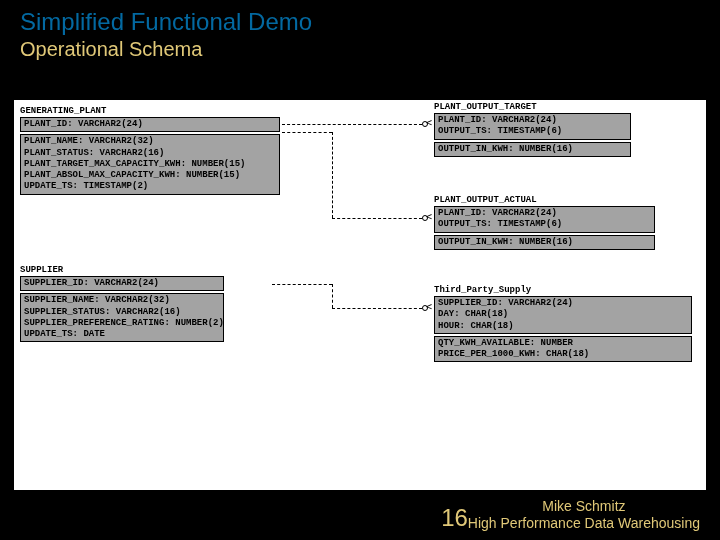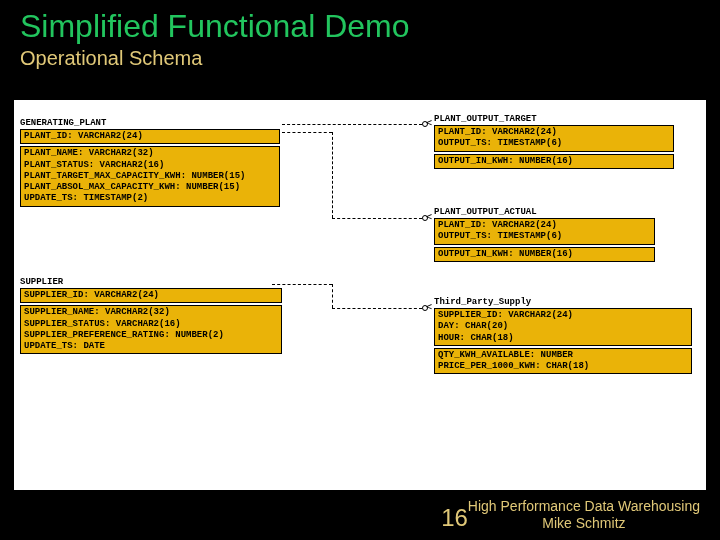--- a/index.html
+++ b/index.html
@@ -5,22 +5,22 @@
   * { box-sizing: border-box; margin: 0; padding: 0; }
   body {
     width: 720px;
     height: 540px;
     background: #000;
     font-family: Arial, Helvetica, sans-serif;
     position: relative;
     overflow: hidden;
   }
   .title {
-    color: #22c55e;
-    font-size: 32px;
+    color: #0369a1;
+    font-size: 24px;
     font-weight: normal;
     padding: 8px 28px 0 20px;
   }
   .subtitle {
     color: #e0c878;
     font-size: 20px;
     font-weight: normal;
     padding: 2px 20px 8px 20px;
   }
   .diagram {
@@ -34,25 +34,24 @@
   .entity {
     position: absolute;
     font-family: "Courier New", monospace;
     font-size: 9px;
     font-weight: bold;
     color: #000;
   }
   .entity-title {
     font-weight: bold;
     padding: 0 0 1px 0;
-    margin-top: 12px;
   }
   .box {
     border: 1px solid #000;
-    background: #eab308;
+    background: #a3a3a3;
     padding: 1px 3px;
     line-height: 1.25;
     margin-bottom: 2px;
     white-space: nowrap;
   }
   .dash {
     position: absolute;
     border-top: 1px dashed #000;
   }
   .dashv {
@@ -98,32 +97,32 @@
     <div class="box">PLANT_ID: VARCHAR2(24)</div>
     <div class="box">
       <div>PLANT_NAME: VARCHAR2(32)</div>
       <div>PLANT_STATUS: VARCHAR2(16)</div>
       <div>PLANT_TARGET_MAX_CAPACITY_KWH: NUMBER(15)</div>
       <div>PLANT_ABSOL_MAX_CAPACITY_KWH: NUMBER(15)</div>
       <div>UPDATE_TS: TIMESTAMP(2)</div>
     </div>
   </div>
 
-  <div class="entity" style="left:6px; top:165px; width:262px;">
+  <div class="entity" style="left:6px; top:165px; width:204px;">
     <div class="entity-title">SUPPLIER</div>
     <div class="box">SUPPLIER_ID: VARCHAR2(24)</div>
     <div class="box">
       <div>SUPPLIER_NAME: VARCHAR2(32)</div>
       <div>SUPPLIER_STATUS: VARCHAR2(16)</div>
       <div>SUPPLIER_PREFERENCE_RATING: NUMBER(2)</div>
       <div>UPDATE_TS: DATE</div>
     </div>
   </div>
 
-  <div class="entity" style="left:420px; top:2px; width:240px;">
+  <div class="entity" style="left:420px; top:2px; width:197px;">
     <div class="entity-title">PLANT_OUTPUT_TARGET</div>
     <div class="box">
       <div>PLANT_ID: VARCHAR2(24)</div>
       <div>OUTPUT_TS: TIMESTAMP(6)</div>
     </div>
     <div class="box">
       <div>OUTPUT_IN_KWH: NUMBER(16)</div>
     </div>
   </div>
 
@@ -135,21 +134,21 @@
     </div>
     <div class="box">
       <div>OUTPUT_IN_KWH: NUMBER(16)</div>
     </div>
   </div>
 
   <div class="entity" style="left:420px; top:185px; width:258px;">
     <div class="entity-title">Third_Party_Supply</div>
     <div class="box">
       <div>SUPPLIER_ID: VARCHAR2(24)</div>
-      <div>DAY: CHAR(20)</div>
+      <div>DAY: CHAR(18)</div>
       <div>HOUR: CHAR(18)</div>
     </div>
     <div class="box">
       <div>QTY_KWH_AVAILABLE: NUMBER</div>
       <div>PRICE_PER_1000_KWH: CHAR(18)</div>
     </div>
   </div>
 
   <div class="dash" style="left:268px; top:24px; width:140px;"></div>
   <div class="arrowdot" style="left:408px; top:21px;"></div>
@@ -165,16 +164,16 @@
   <div class="dashv" style="left:318px; top:184px; height:24px;"></div>
   <div class="dash" style="left:318px; top:208px; width:90px;"></div>
   <div class="arrowdot" style="left:408px; top:205px;"></div>
   <div class="cfoot" style="left:412px; top:201px;">&lt;</div>
 
 </div>
 
 <div class="footer">
   <div class="slide-no">16</div>
   <div class="credit">
+    <div>Mike Schmitz</div>
     <div>High Performance Data Warehousing</div>
-    <div>Mike Schmitz</div>
   </div>
 </div>
 
 </body></html>

